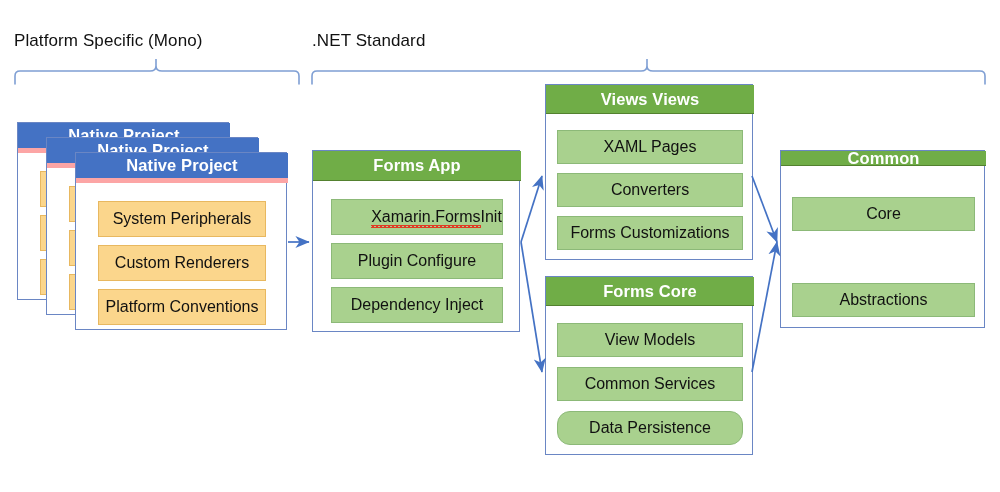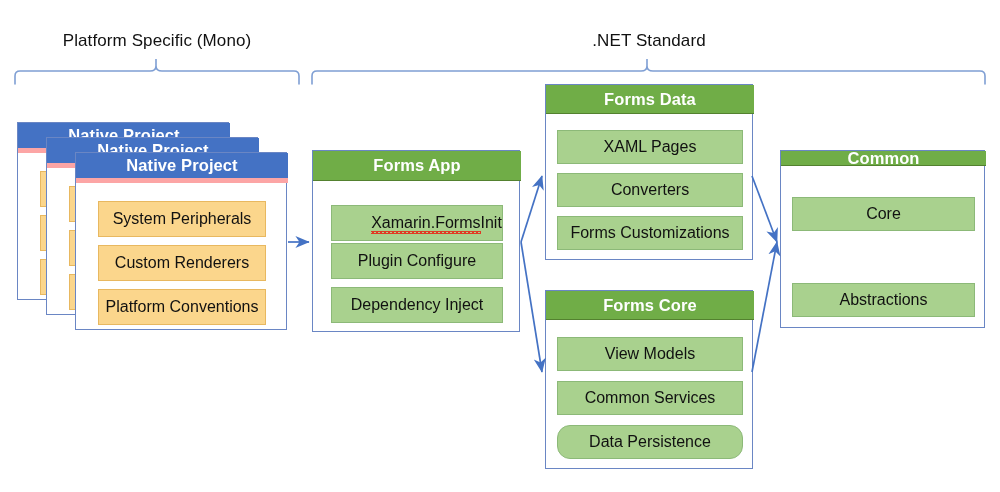--- a/index.html
+++ b/index.html
@@ -19,21 +19,20 @@
     background: #ffffff;
     overflow: hidden;
   }
 
   
   .section-label {
     position: absolute;
     font-size: 17px;
     color: #111111;
     white-space: nowrap;
-    text-align: center;
     letter-spacing: 0.1px;
   }
   .bracket-svg {
     position: absolute;
     overflow: visible;
     pointer-events: none;
   }
 
   
   .card {
@@ -159,36 +158,36 @@
 
   <div class="card native front-card" style="left:75px; top:152px; width:212px; height:178px;">
     <div class="card-header" style="width:212px; height:30px;">Native Project</div>
     <div class="item" style="left:22px; top:48px; width:168px; height:36px;">System Peripherals</div>
     <div class="item" style="left:22px; top:92px; width:168px; height:36px;">Custom Renderers</div>
     <div class="item" style="left:22px; top:136px; width:168px; height:36px;">Platform Conventions</div>
   </div>
 
   <div class="card netstd" style="left:312px; top:150px; width:208px; height:182px; z-index:3;">
     <div class="card-header" style="width:208px; height:30px;">Forms App</div>
-    <div class="item" style="left:18px; top:54px; width:172px; height:36px;padding-left:39px;">
+    <div class="item" style="left:18px; top:48px; width:172px; height:36px;padding-left:39px;">
         <span class="squiggle">Xamarin.Forms</span>
         <span> Init</span>
       </div>
     <div class="item" style="left:18px; top:92px; width:172px; height:36px;">Plugin Configure</div>
     <div class="item" style="left:18px; top:136px; width:172px; height:36px;">Dependency Inject</div>
   </div>
 
   <div class="card netstd" style="left:545px; top:84px; width:208px; height:176px; z-index:3;">
-    <div class="card-header" style="width:208px; height:29px;">Forms Data</div>
+    <div class="card-header" style="width:208px; height:29px;">Views Views</div>
     <div class="item" style="left:11px; top:45px; width:186px; height:34px;">XAML Pages</div>
     <div class="item" style="left:11px; top:88px; width:186px; height:34px;">Converters</div>
     <div class="item" style="left:11px; top:131px; width:186px; height:34px;">Forms Customizations</div>
   </div>
 
-  <div class="card netstd" style="left:545px; top:290px; width:208px; height:179px; z-index:3;">
+  <div class="card netstd" style="left:545px; top:276px; width:208px; height:179px; z-index:3;">
     <div class="card-header" style="width:208px; height:29px;">Forms Core</div>
     <div class="item" style="left:11px; top:46px; width:186px; height:34px;">View Models</div>
     <div class="item" style="left:11px; top:90px; width:186px; height:34px;">Common Services</div>
     <div class="item" style="left:11px; top:134px; width:186px; height:34px;border-radius:13px;">Data Persistence</div>
   </div>
 
   <div class="card netstd" style="left:780px; top:150px; width:205px; height:178px; z-index:3;">
     <div class="card-header" style="width:205px; height:15px;">Common</div>
     <div class="item" style="left:11px; top:46px; width:183px; height:34px;">Core</div>
     <div class="item" style="left:11px; top:132px; width:183px; height:34px;">Abstractions</div>

